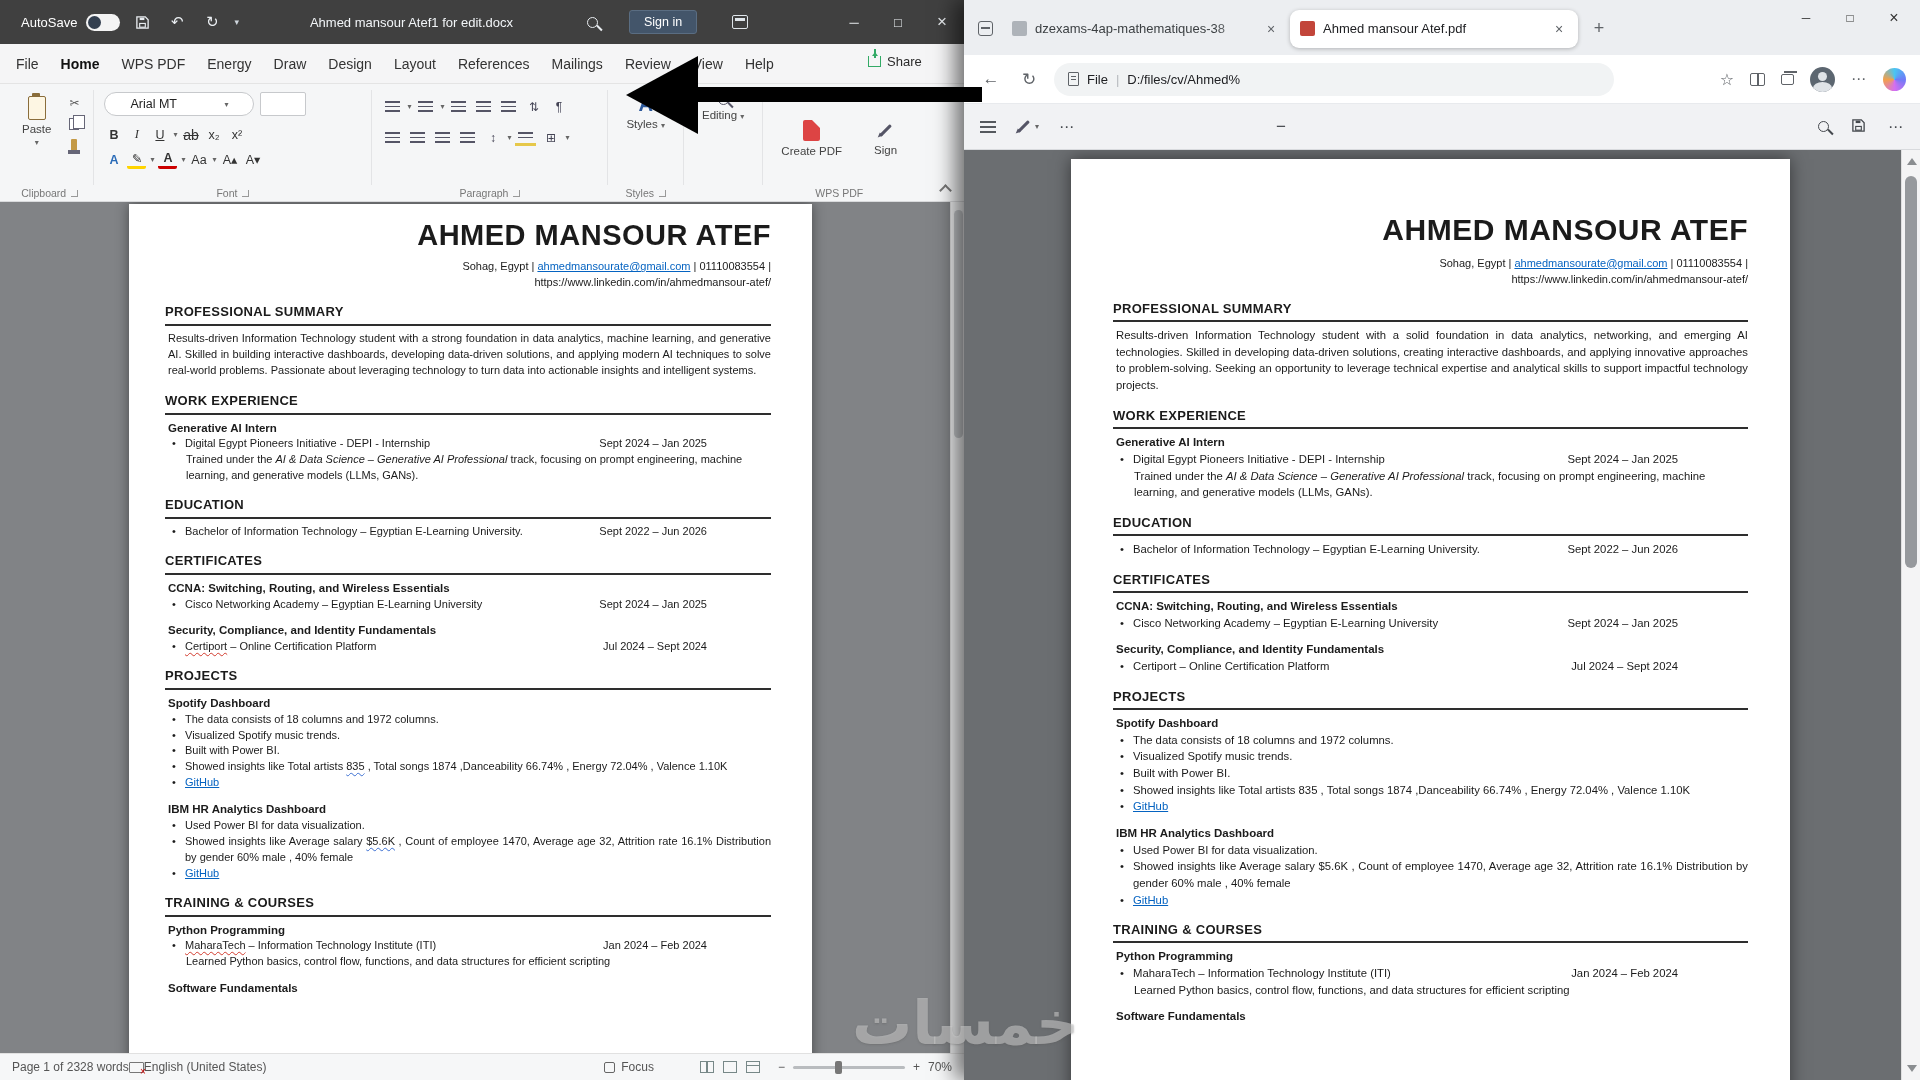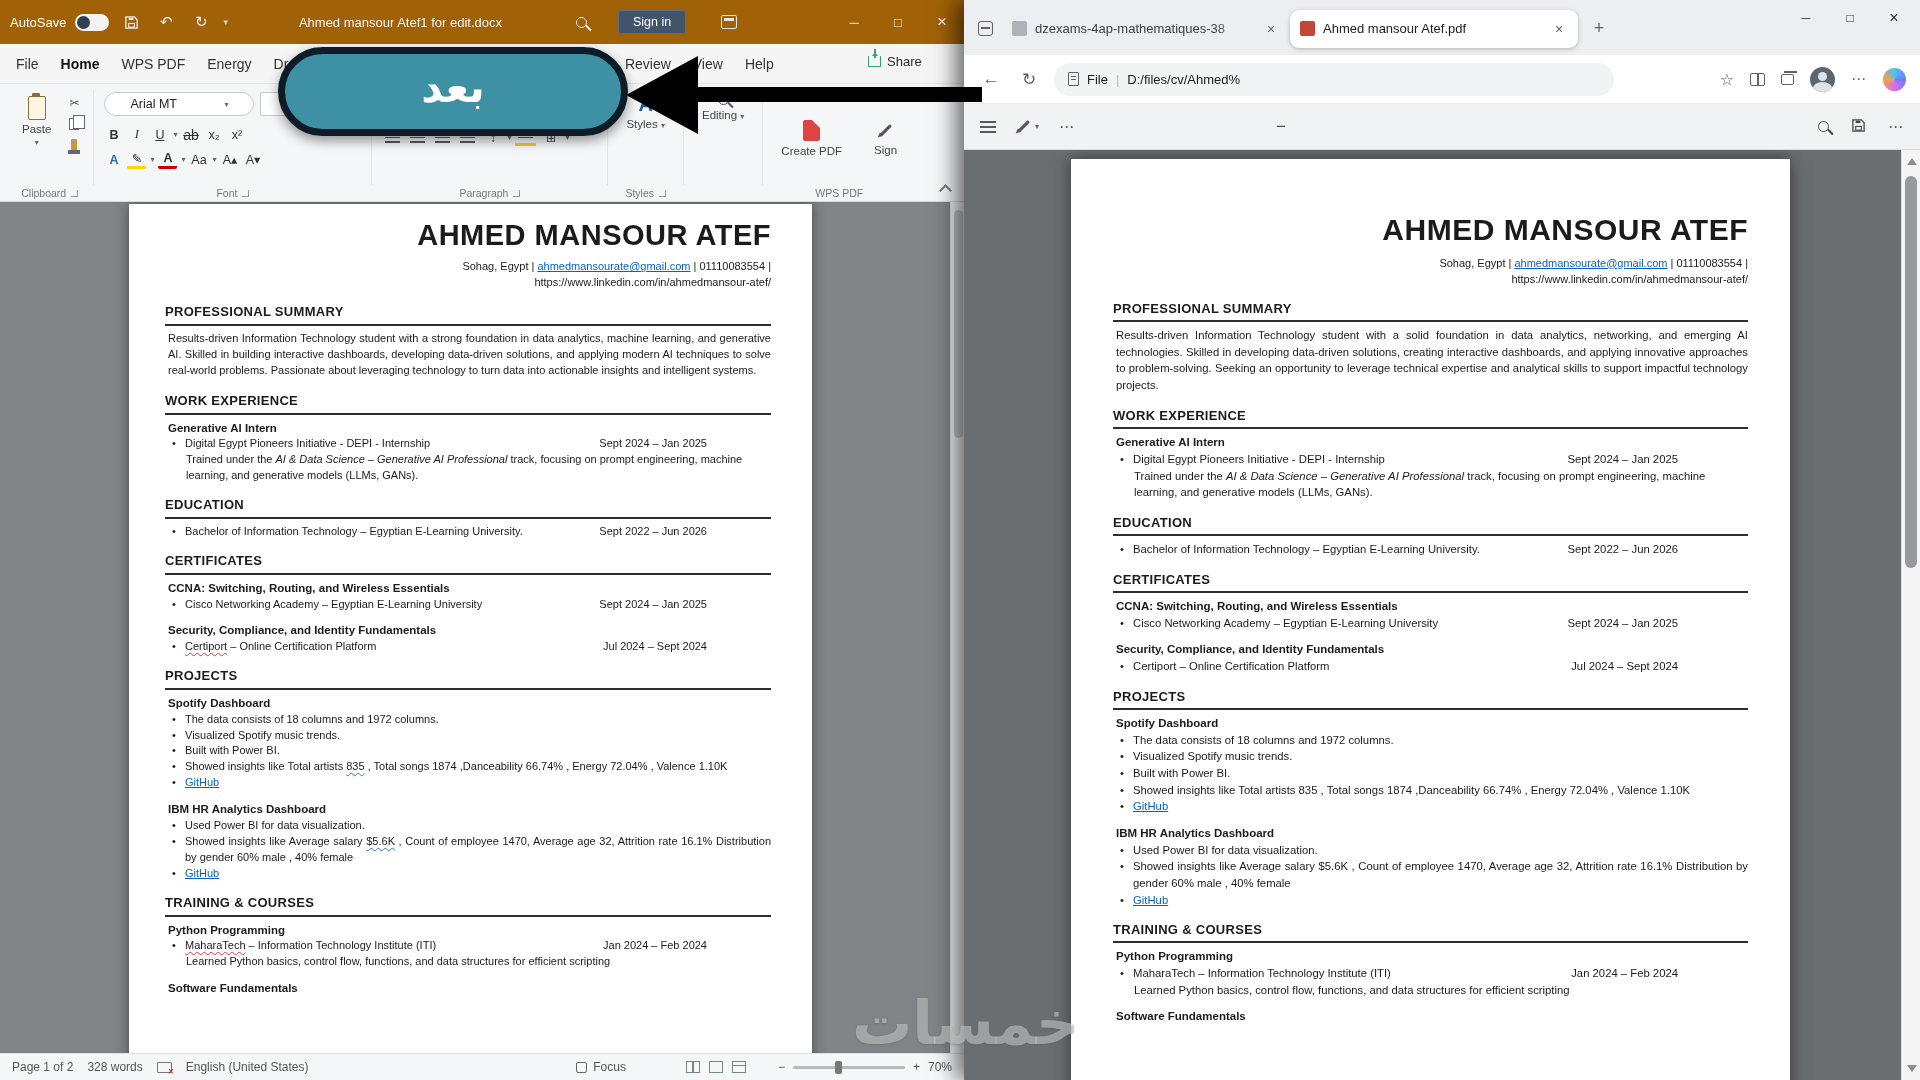--- a/index.html
+++ b/index.html
@@ -2,21 +2,21 @@
 <html><head>
 <meta charset="utf-8">
 <style>
   *{margin:0;padding:0;box-sizing:border-box}
   html,body{width:1920px;height:1080px;overflow:hidden}
   body{font-family:"Liberation Sans","DejaVu Sans",sans-serif;font-size:13px;color:#222}
   .screen{position:relative;width:1920px;height:1080px;background:#1d1f21;overflow:hidden}
 
   
   .word-window{position:absolute;left:0;top:0;width:964px;height:1080px;display:flex;flex-direction:column;background:#fff}
-  .w-titlebar{height:44px;background:#a16207;display:flex;align-items:center;color:#fff;padding:0 0 0 10px;font-size:13px;gap:9px;flex:none}
+  .w-titlebar{height:44px;background:#404040;display:flex;align-items:center;color:#fff;padding:0 0 0 21px;font-size:13px;gap:9px;flex:none}
   .toggle{width:34px;height:17px;background:#f4f4f4;border-radius:9px;position:relative;display:inline-block}
   .toggle .knob{position:absolute;left:2px;top:2px;width:13px;height:13px;border-radius:50%;background:#333f4f}
   .tb-ic{width:26px;height:26px;display:flex;align-items:center;justify-content:center;font-size:15px;color:#eaeef2;border-radius:3px}
   .tb-caret{font-size:9px;color:#cfd6dd}
   .w-title{margin-left:62px;color:#f2f5f8;white-space:nowrap}
   .w-search{margin-left:58px}
   .ic-mag{width:11px;height:11px;border:1.8px solid currentColor;border-radius:50%;position:relative;display:inline-block}
   .ic-mag::after{content:"";position:absolute;width:7px;height:1.8px;background:currentColor;transform:rotate(45deg);right:-6px;bottom:-2px}
   .signin{margin-left:14px;background:#43556a;border:1px solid #5a6d82;color:#fff;font-size:12.5px;padding:4px 14px;border-radius:3px;font-family:inherit;cursor:pointer}
   .tb-mode{margin-left:26px;width:16px;height:14px;border:1.5px solid #dfe5ea;border-radius:2px;position:relative}
@@ -65,21 +65,21 @@
   .ic-pdf::after{content:"";position:absolute;right:0;top:0;border:4px solid #f5f6f7;border-left-color:transparent;border-bottom-color:transparent}
   .ic-pen{width:15px;height:3px;background:#556;border-radius:1px;transform:rotate(-45deg);position:relative;margin:8px 0}
   .ic-pen::after{content:"";position:absolute;left:-5px;top:-1px;border:2.5px solid transparent;border-right:5px solid #556}
   .rb-collapse{position:absolute;right:14px;bottom:6px;width:9px;height:9px;border-left:2px solid #777;border-top:2px solid #777;transform:rotate(45deg)}
 
   .w-docarea{flex:1;background:#818386;position:relative;overflow:hidden}
   .word-doc-page{position:absolute;left:129px;top:2px;width:683px;height:1160px;background:#fff;box-shadow:0 0 12px rgba(0,0,0,.45)}
   .w-scrollbar{position:absolute;right:0;top:0;width:14px;height:100%;background:#f2f3f4;border-left:1px solid #dcdcdc}
   .w-scroll-thumb{position:absolute;left:2.5px;top:8px;width:9px;height:228px;background:#c6c9cc;border-radius:5px}
 
-  .w-statusbar{height:27px;background:#f6f7f8;border-top:1px solid #e1e1e1;display:flex;align-items:center;font-size:12px;color:#555;padding:0 12px;gap:14px;flex:none}
+  .w-statusbar{height:27px;background:#f6f7f8;border-top:1px solid #e1e1e1;display:flex;align-items:center;font-size:12px;color:#555;padding:0 12px;flex:none}
   .ic-proof{width:15px;height:11px;border:1.3px solid #777;border-radius:1px;position:relative}
   .ic-proof::after{content:"×";position:absolute;right:-3px;bottom:-5px;color:#c00;font-size:10px}
   .focus-wrap{display:flex;align-items:center;gap:6px;margin-left:auto}
   .ic-focus{width:11px;height:11px;border:1.5px solid #666;border-radius:2px}
   .view-ics{display:flex;gap:9px;margin:0 18px 0 46px}
   .vi{width:14px;height:12px;border:1.4px solid #788;position:relative}
   .vi.book::after{content:"";position:absolute;left:5.5px;top:0;bottom:0;width:1.4px;background:#788}
   .vi.web::after{content:"";position:absolute;left:0;right:0;top:2.5px;height:1.4px;background:#788}
   .zoomer{display:flex;align-items:center;gap:8px}
   .zs-track{width:112px;height:3px;background:#b9bcbf;position:relative;border-radius:2px}
@@ -635,19 +635,16 @@
         </div>
       </div>
       <div class="e-scrollbar">
         <span class="scroll-arrow up"></span>
         <div class="e-scroll-thumb"></div>
         <span class="scroll-arrow down"></span>
       </div>
     </div>
   </div>
 
-  <div class="bubble bubble-after">
-    <span class="bubble-text">بعد</span>
-  </div>
   <div class="arrow-head"></div>
   <div class="arrow-shaft"></div>
   <div class="watermark">خمسات</div>
 </div>
 
 </body></html>

